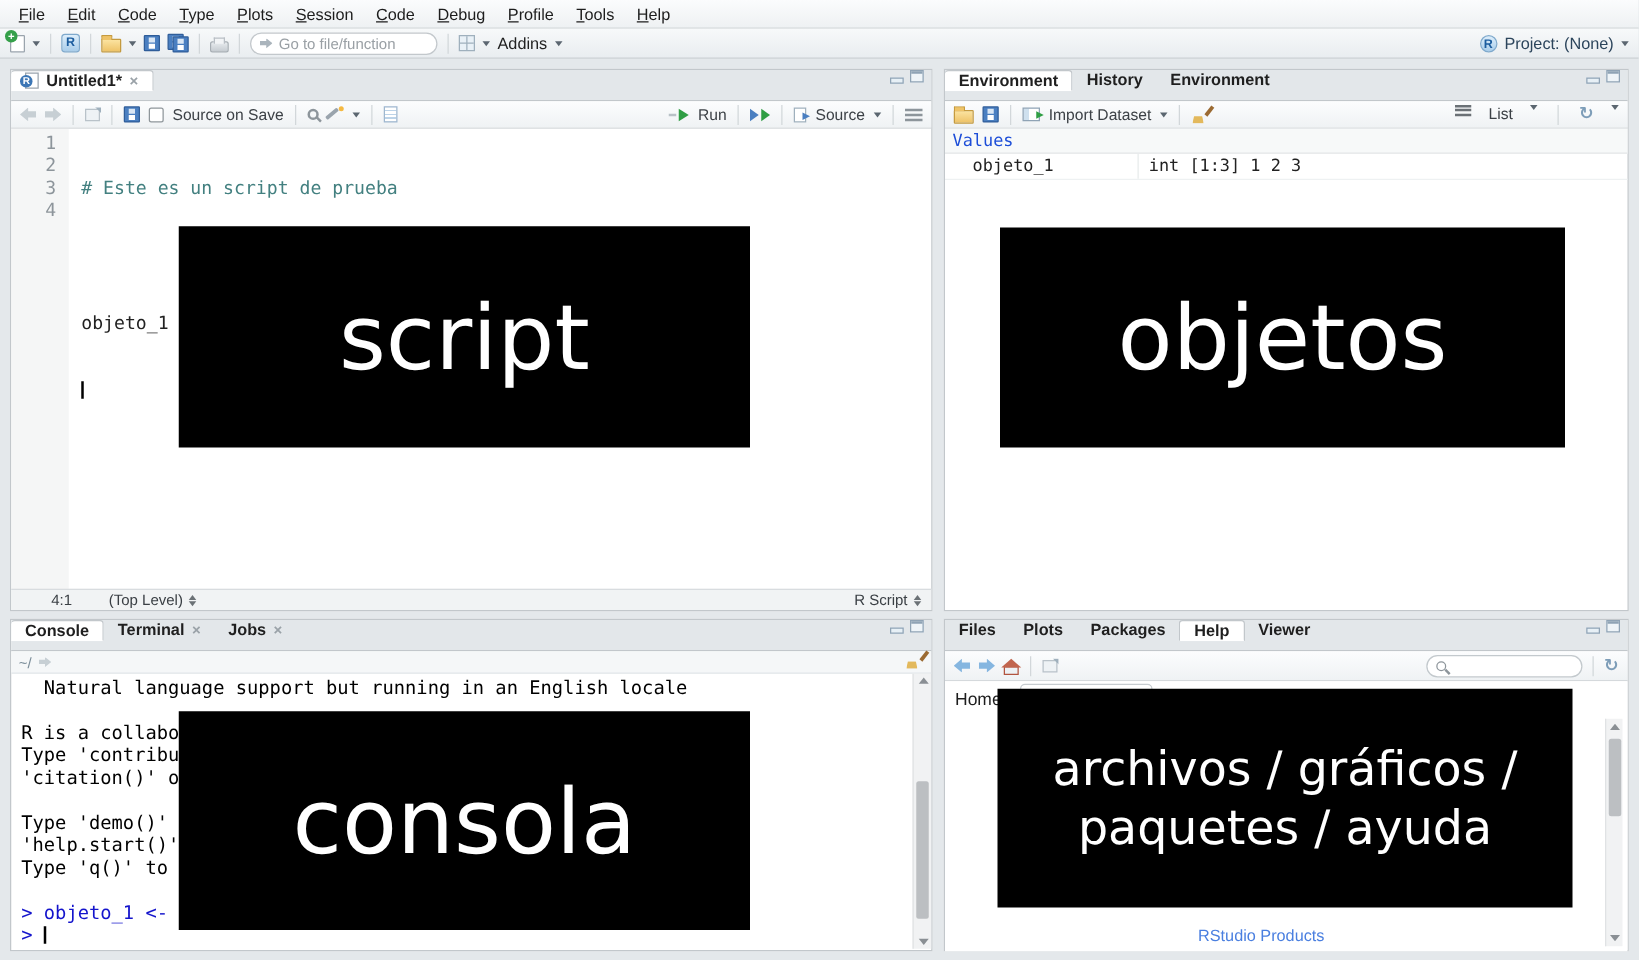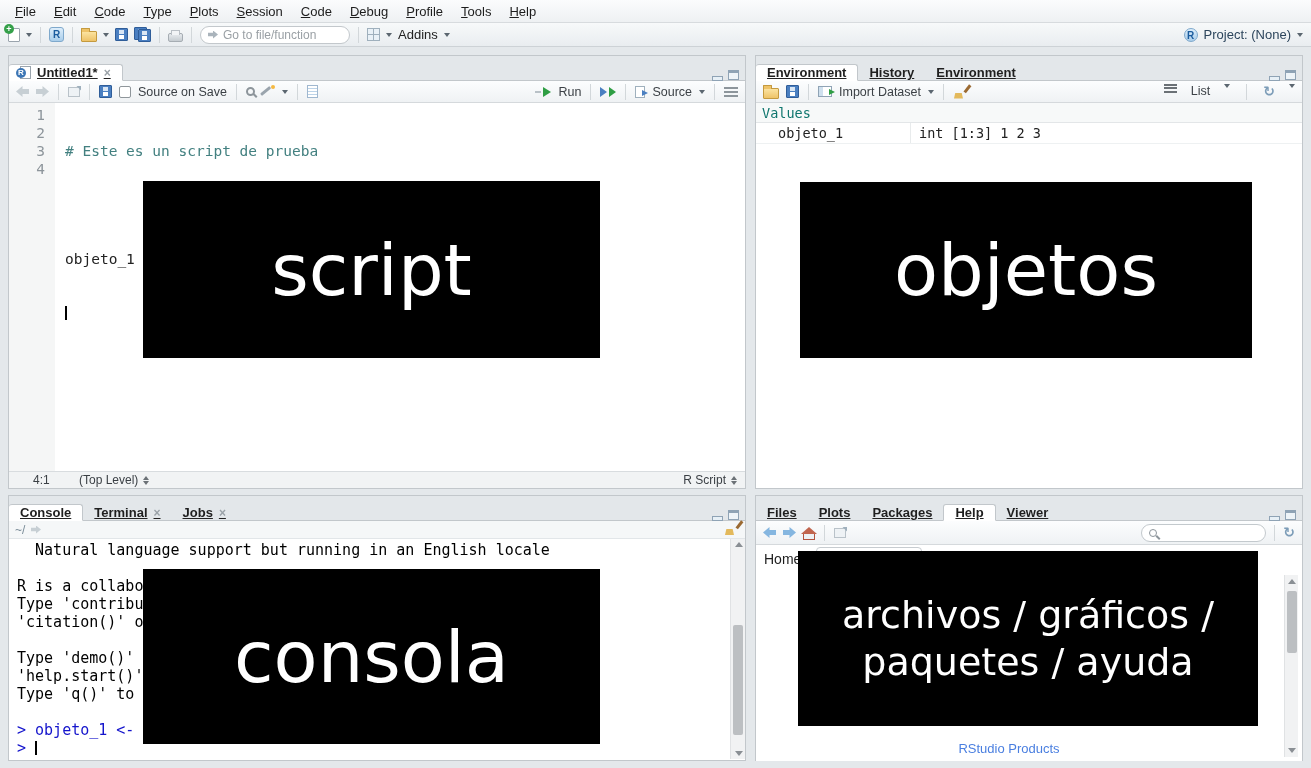--- a/index.html
+++ b/index.html
@@ -116,21 +116,21 @@
   .ctl-max::before { content:""; position:absolute; top:0; left:0; right:0; height:2px; background:#8fa3b5; }
   .pane-ctls { margin-left:auto; display:flex; gap:5px; align-items:center; padding-right:6px; }
 
   
   .pane { position:absolute; background:#fff; border:1px solid #c2c7cb; }
   .source-pane  { left:8px;   top:55px;  width:738px; height:434px; }
   .env-pane     { left:755px; top:55px;  width:548px; height:434px; }
   .console-pane { left:8px;   top:495px; width:738px; height:266px; }
   .help-pane    { left:755px; top:495px; width:548px; height:266px; }
 
-  .tabstrip { height:25px; background:#e3e7ea; border-bottom:1px solid #c2c7cb; display:flex; align-items:flex-end;text-decoration:underline; }
+  .tabstrip { height:25px; background:#e3e7ea; border-bottom:1px solid #c2c7cb; display:flex; align-items:flex-start; }
   .tab { display:flex; align-items:center; gap:6px; padding:0 11px; font-weight:bold; color:#1f1f1f; }
   .tab.active { background:#fff; border:1px solid #c2c7cb; border-bottom:1px solid #fff; margin-bottom:-1px;
     border-radius:3px 3px 0 0; }
   .tab:first-child.active { border-left:none; }
 
   .pane-toolbar { height:22px; background:linear-gradient(#fcfdfe,#eff2f4); border-bottom:1px solid #d5d9dc;
     display:flex; align-items:center; padding:1px 7px; gap:7px; font-size:12.5px; color:#3c4146; }
   .searchbox { height:18px; border:1px solid #c3c9cd; border-radius:10px; background:#fff;
     display:flex; align-items:center; padding:0 7px; gap:5px; }
   .searchbox input { border:none; outline:none; background:transparent; width:80px; font:12px "Liberation Sans",sans-serif; }
@@ -140,29 +140,29 @@
     font-size:14.5px; line-height:18px; overflow:hidden; }
   .gutter { width:46px; background:#f5f6f6; color:#8d959b; text-align:right; padding:3px 10px 0 0; flex:none; }
   .codecol { padding:3px 0 0 10px; white-space:pre; }
   .code-line, .gut-line { height:18px; }
   .c-comment { color:#438080; }
   .c-num { color:#1414cc; }
   .cursor { display:inline-block; width:1.5px; height:14px; background:#000; vertical-align:-2px; }
 
   .statusbar { position:absolute; left:0; right:0; bottom:0; height:17px; background:#f1f3f4;
     border-top:1px solid #d8dcdf; display:flex; align-items:center; font-size:12px; color:#3a3f44; padding:0 8px; }
-  .statusbar .pos { margin-left:16px; width:46px; }
+  .statusbar .pos { margin-left:24px; width:46px; }
   .statusbar .scope { display:flex; align-items:center; }
   .statusbar .ftype { margin-left:auto; display:flex; align-items:center; }
 
   
   .env-scope-row { height:24px; background:#eef3f6; border-bottom:1px solid #d9dee2;
     display:flex; align-items:center; padding:0 8px; gap:7px; font-size:12.5px; }
   .env-section { height:20px; background:#f7f9f9; border-bottom:1px solid #e3e6e8;
-    font:13.5px "DejaVu Sans Mono",monospace; padding:2px 0 0 6px; color:#0f766e; }
+    font:13.5px "DejaVu Sans Mono",monospace; padding:2px 0 0 6px; color:#1d4ed8; }
   .env-row { height:21px; border-bottom:1px solid #eef1f2; display:flex; font:13.5px "DejaVu Sans Mono",monospace; }
   .env-name { width:155px; padding:2px 0 0 22px; border-right:1px solid #e8ebec; }
   .env-val { padding:2px 0 0 8px; }
 
   
   .console-path { height:18px; background:#f5f7f8; border-bottom:1px solid #e2e6e9;
     display:flex; align-items:center; gap:6px; padding:0 6px; color:#7b8d99; font-size:12px; }
   .console-body { position:relative; font-family:"DejaVu Sans Mono",monospace; font-size:15px; line-height:18px;
     padding:2px 0 0 8px; height:219px; overflow:hidden; }
   .con-line { height:18px; white-space:pre; color:#000; }

